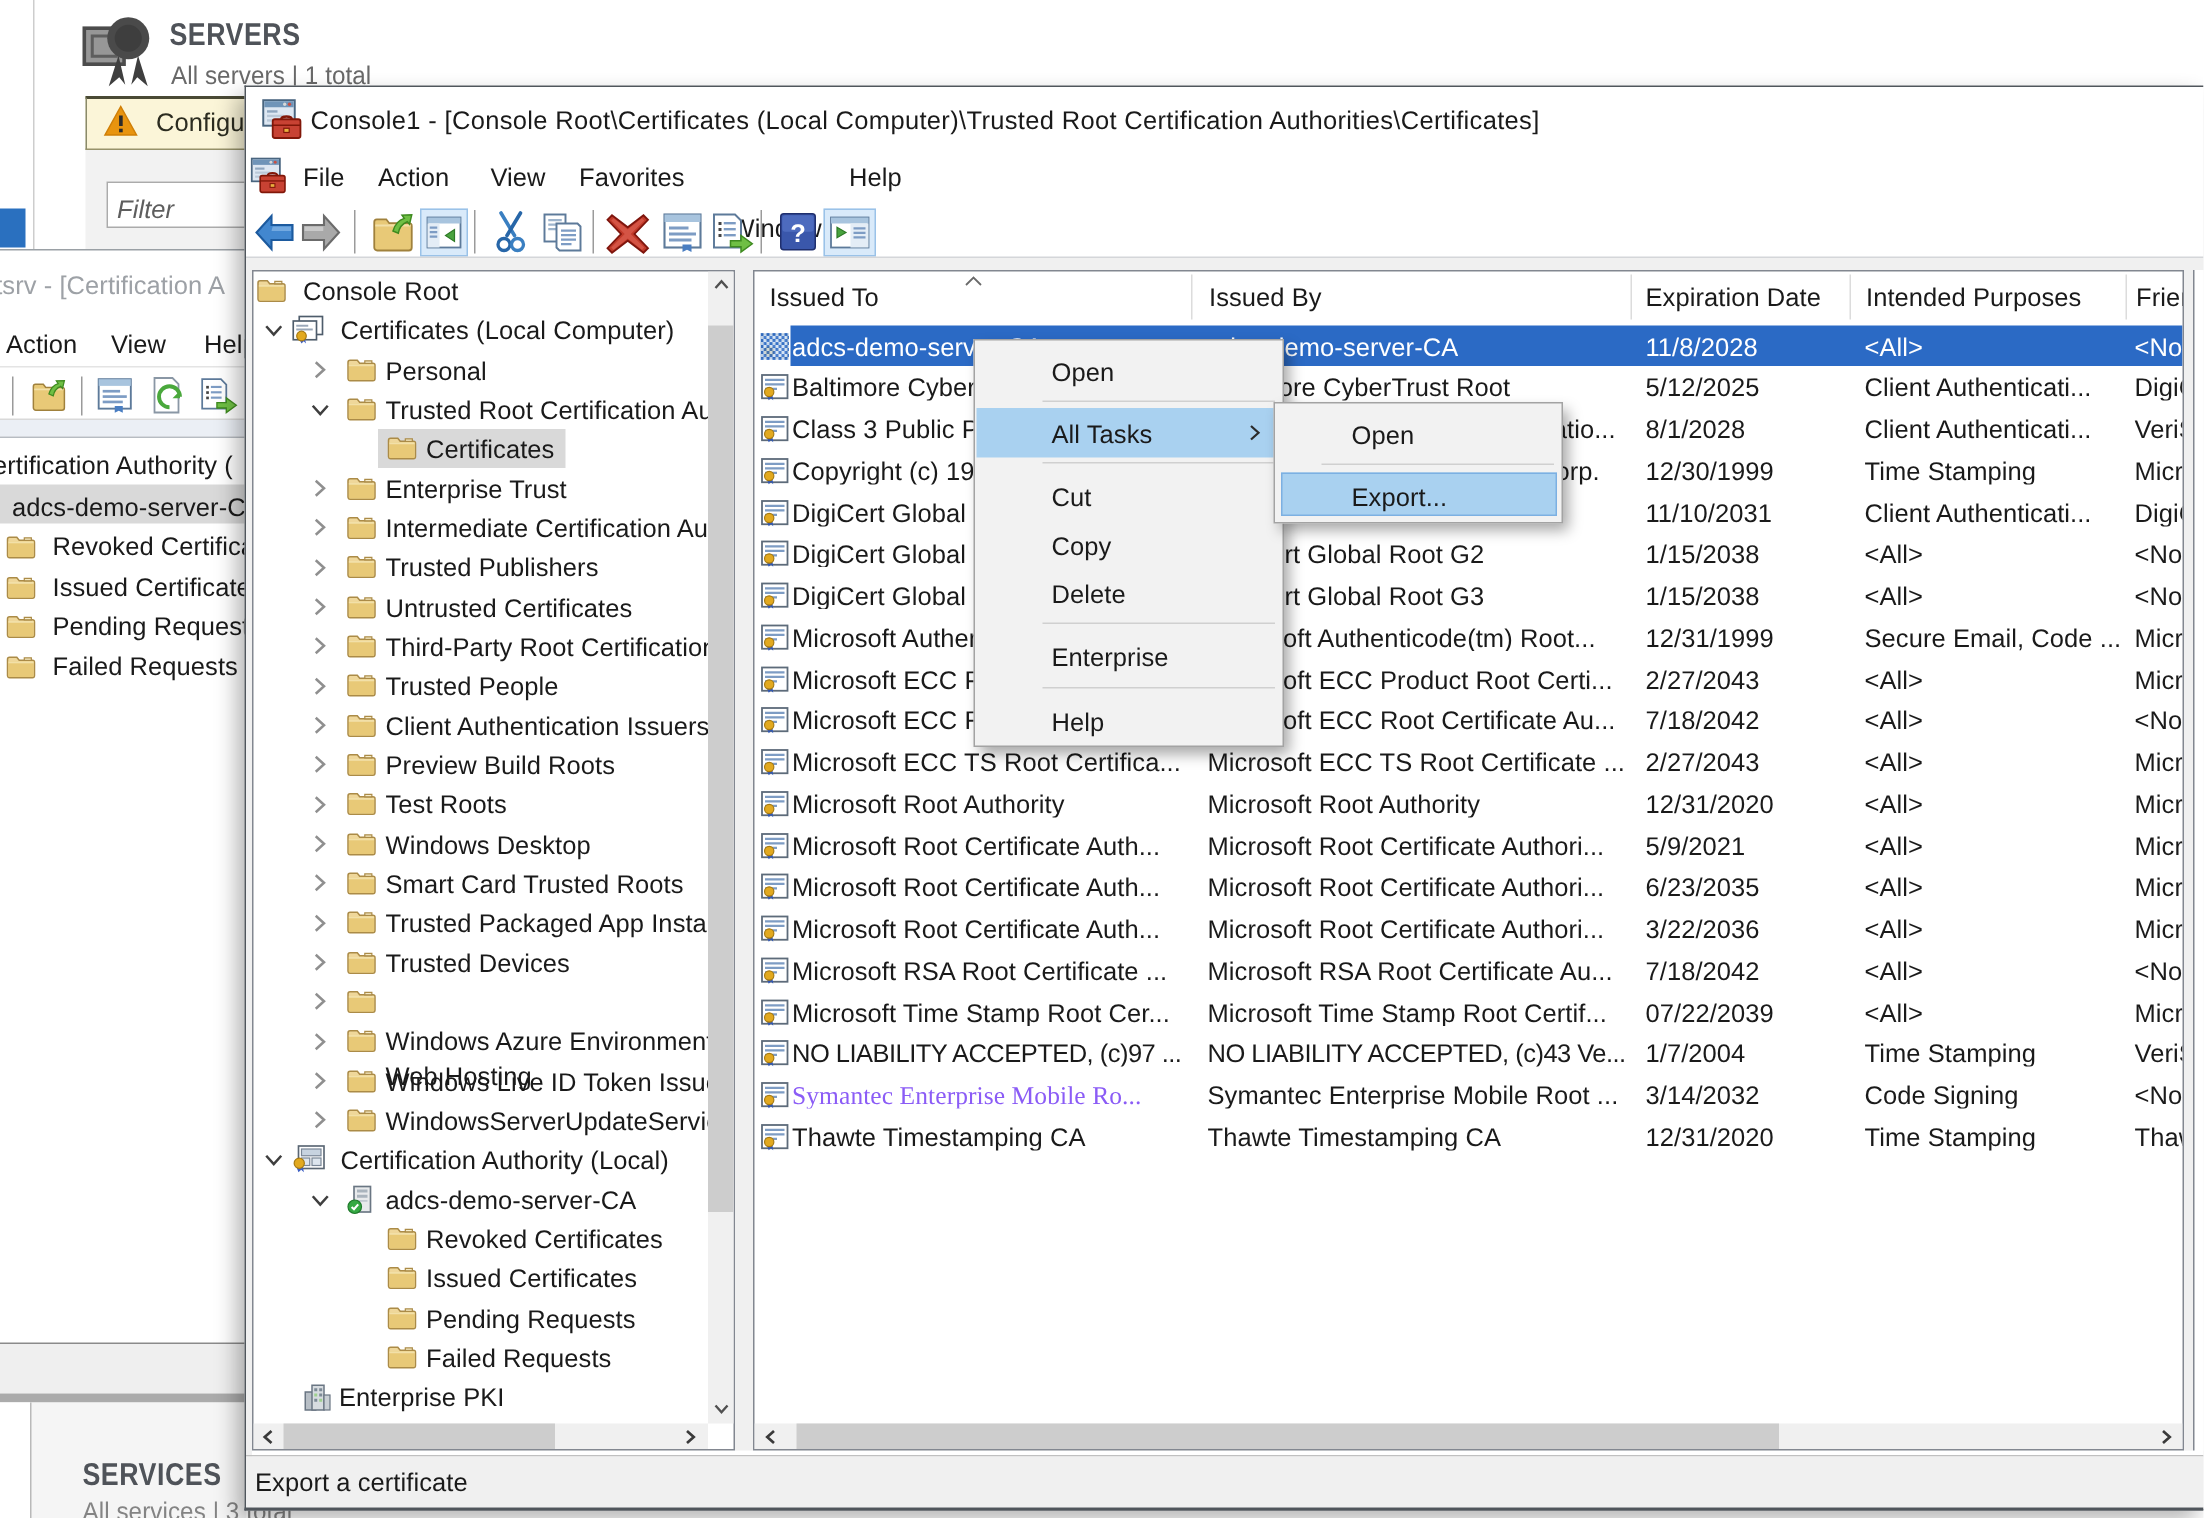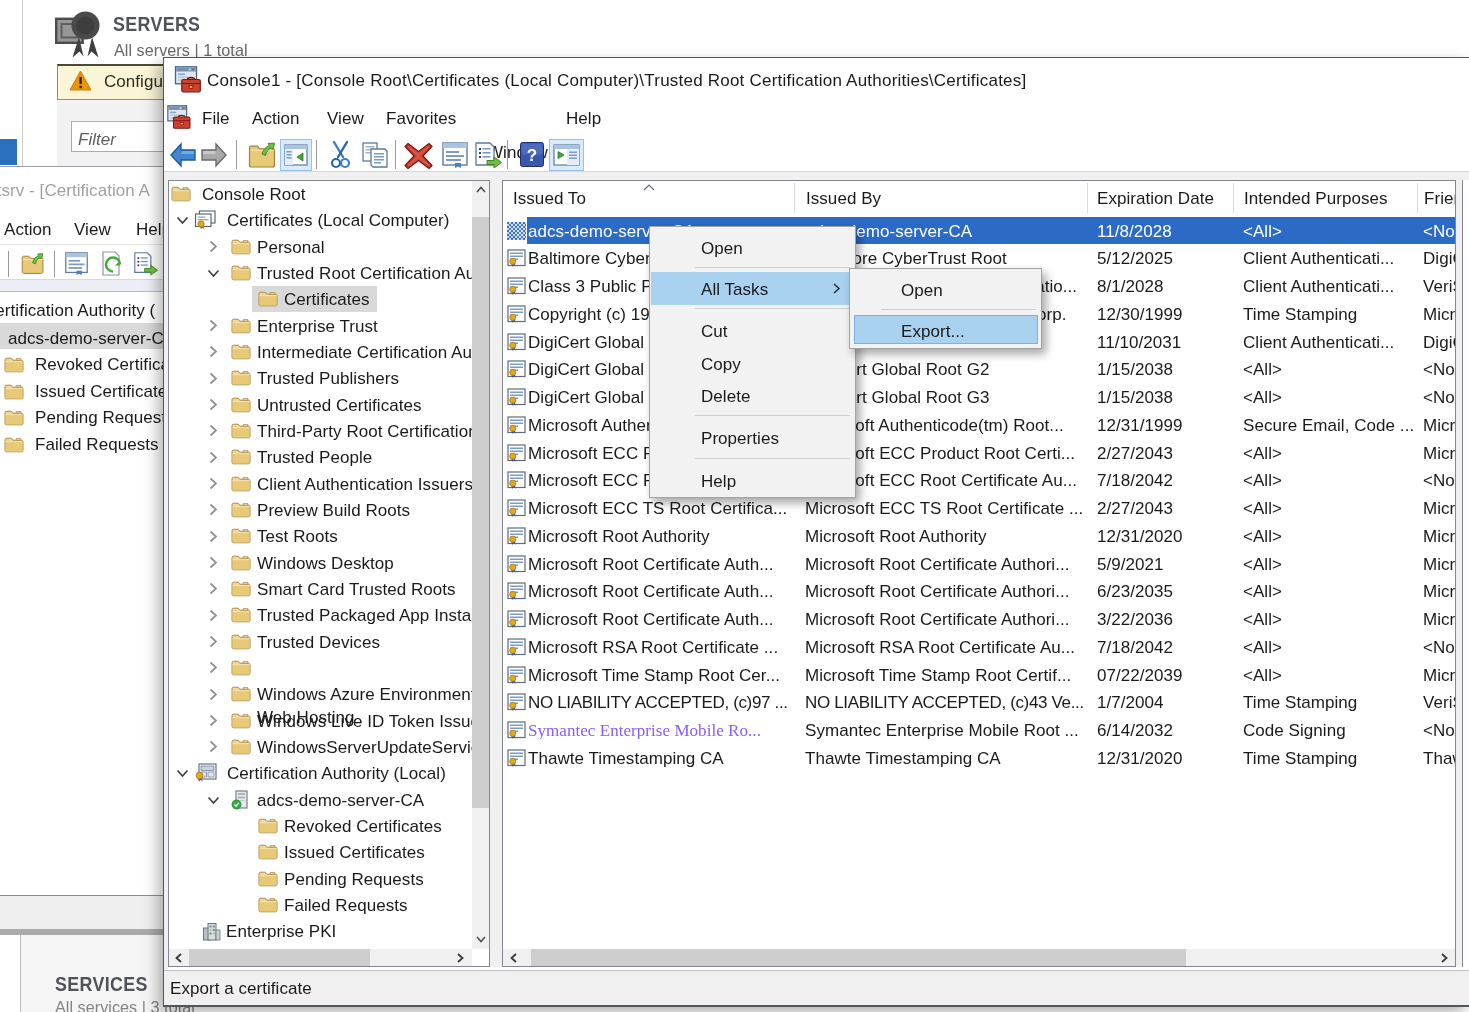--- a/index.html
+++ b/index.html
@@ -819,21 +819,21 @@
       <svg class="abs" style="left:4px;top:540px;" width="19" height="18" viewBox="0 0 19 18">
         <rect x="1" y="1" width="17" height="15.5" fill="#fff" stroke="#5d6b7a" stroke-width="1.2"></rect>
         <rect x="3" y="3.5" width="13" height="1.5" fill="#7d9cc4"></rect>
         <rect x="3" y="6.5" width="13" height="1.5" fill="#7d9cc4"></rect>
         <rect x="3" y="9.5" width="8" height="1.5" fill="#7d9cc4"></rect>
         <path d="M3.5 13 L5.5 17.8 L7 16.3 L8.5 17.8 L7.6 12.5 Z" fill="#2f56b5"></path>
         <circle cx="5.8" cy="12.3" r="3.1" fill="#e2a91f" stroke="#a87b12" stroke-width="0.8"></circle>
       </svg>
       <div class="txt" style="left:25px;top:541px;max-width:266px;overflow:hidden;color:#8b5cf6;font-family:Liberation Serif, serif;">Symantec Enterprise Mobile Ro...</div>
       <div class="txt" style="left:302px;top:541px;max-width:282px;overflow:hidden;color:#1a1a1a;">Symantec Enterprise Mobile Root ...</div>
-      <div class="txt" style="left:594px;top:541px;color:#1a1a1a;">6/14/2032</div>
+      <div class="txt" style="left:594px;top:541px;color:#1a1a1a;">3/14/2032</div>
       <div class="txt" style="left:740px;top:541px;max-width:174px;overflow:hidden;color:#1a1a1a;">Code Signing</div>
       <div class="txt" style="left:920px;top:541px;max-width:32px;overflow:hidden;color:#1a1a1a;">&lt;None&gt;</div>
       <svg class="abs" style="left:4px;top:567.75px;" width="19" height="18" viewBox="0 0 19 18">
         <rect x="1" y="1" width="17" height="15.5" fill="#fff" stroke="#5d6b7a" stroke-width="1.2"></rect>
         <rect x="3" y="3.5" width="13" height="1.5" fill="#7d9cc4"></rect>
         <rect x="3" y="6.5" width="13" height="1.5" fill="#7d9cc4"></rect>
         <rect x="3" y="9.5" width="8" height="1.5" fill="#7d9cc4"></rect>
         <path d="M3.5 13 L5.5 17.8 L7 16.3 L8.5 17.8 L7.6 12.5 Z" fill="#2f56b5"></path>
         <circle cx="5.8" cy="12.3" r="3.1" fill="#e2a91f" stroke="#a87b12" stroke-width="0.8"></circle>
       </svg>
@@ -865,21 +865,21 @@
   <div class="abs" style="left:1px;top:45px;width:203px;height:33px;background:#a9d1f0;"></div>
   <div class="txt" style="left:51px;top:54px;">All Tasks</div>
   <svg class="abs" style="left:183px;top:56px;" width="7" height="11" viewBox="0 0 7 11">
       <path d="M1 1 L6 5.5 L1 10" fill="none" stroke="#2b2b2b" stroke-width="1.5"></path>
     </svg>
   <div class="abs" style="left:45px;top:81px;width:155px;height:1px;background:#d0d0d0;"></div>
   <div class="txt" style="left:51px;top:96px;">Cut</div>
   <div class="txt" style="left:51px;top:129px;">Copy</div>
   <div class="txt" style="left:51px;top:161px;">Delete</div>
   <div class="abs" style="left:45px;top:188px;width:155px;height:1px;background:#d0d0d0;"></div>
-  <div class="txt" style="left:51px;top:203px;">Properties</div>
+  <div class="txt" style="left:51px;top:203px;">Enterprise</div>
   <div class="abs" style="left:45px;top:231px;width:155px;height:1px;background:#d0d0d0;"></div>
   <div class="txt" style="left:51px;top:246px;">Help</div>
 </div>
 <div id="submenu" class="abs" style="left:849px;top:268px;width:193px;height:81px;background:#f2f2f2;border:1px solid #a3a3a3;box-sizing:border-box;box-shadow:4px 5px 9px rgba(0,0,0,0.35);">
   <div class="txt" style="left:51px;top:13px;">Open</div>
   <div class="abs" style="left:31px;top:40px;width:155px;height:1px;background:#d0d0d0;"></div>
   <div class="abs" style="left:4px;top:46px;width:184px;height:29px;background:#a9d1f0;border:1px solid #7cb0e2;box-sizing:border-box;"></div>
   <div class="txt" style="left:51px;top:54px;">Export...</div>
 </div>
 

